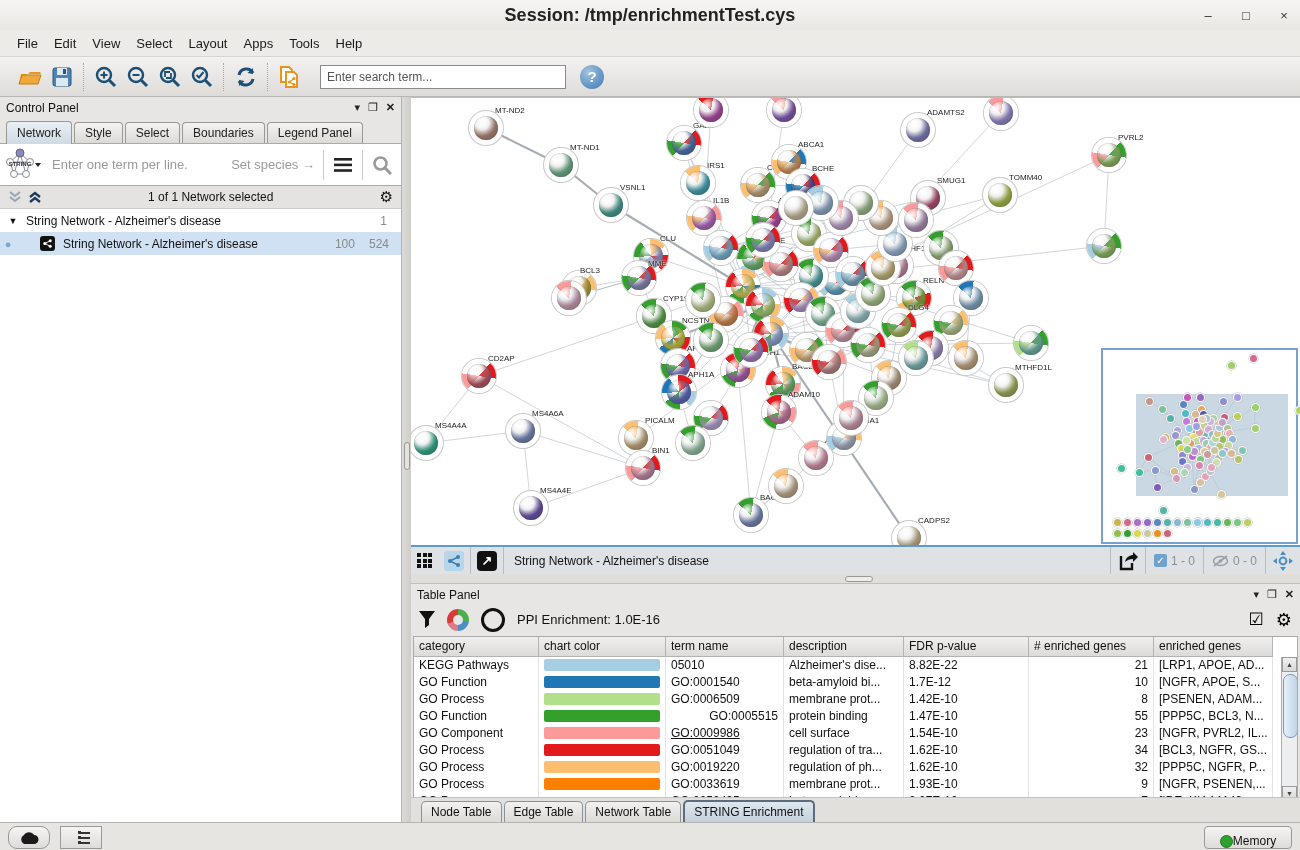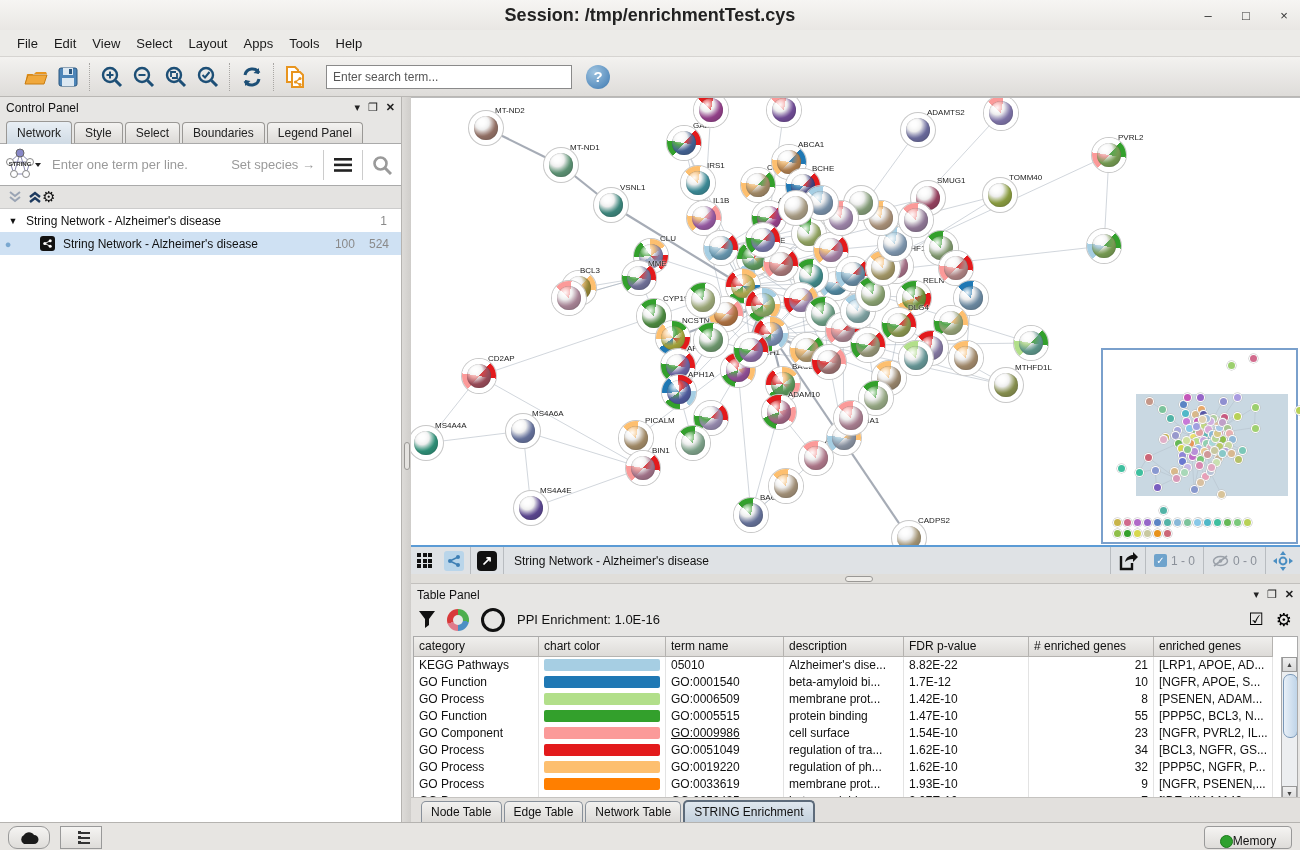--- a/index.html
+++ b/index.html
@@ -13,21 +13,21 @@
   #title{width:100%;text-align:center;line-height:30px;font-size:18px;font-weight:bold;color:#222;}
   .winbtns{right:8px;top:0;height:30px;display:flex;align-items:center;gap:22px;color:#333;font-size:13px;}
   .winbtn{width:16px;text-align:center;cursor:default;}
   
   #menubar{left:0;top:30px;width:1300px;height:27px;background:#ecebe8;
     border-bottom:1px solid #d6d4d1;display:flex;align-items:center;padding-left:10px;box-sizing:border-box;gap:2px;}
   .menu-item{font-size:13px;color:#1a1a1a;padding:3px 7px;border-radius:2px;}
   
   #toolbar{left:0;top:57px;width:1300px;height:40px;
     background:linear-gradient(#f3f2f0,#dedcd9);border-bottom:1px solid #b9b7b4;
-    display:flex;align-items:center;padding-left:20px;box-sizing:border-box;}
+    display:flex;align-items:center;padding-left:14px;box-sizing:border-box;}
   .tb-btn{width:32px;height:32px;display:flex;align-items:center;justify-content:center;border-radius:3px;}
   .tb-sep{width:1px;height:28px;margin:0 5px;border-left:1px dotted #a8a6a3;}
   #search-box{width:232px;height:22px;border:1px solid #8a8a8a;background:#fff;font-size:12px;
     padding:0 6px;color:#333;margin-left:14px;font-family:"Liberation Sans",sans-serif;}
   #search-box::placeholder{color:#555;}
   #help-btn{width:24px;height:24px;border-radius:50%;margin-left:14px;
     background:radial-gradient(circle at 35% 30%,#9fc4e0,#5a8fbf 70%,#41729f);
     color:#fff;font-weight:bold;font-size:15px;display:flex;align-items:center;justify-content:center;}
   
   #control-panel{left:0;top:97px;width:402px;height:725px;background:#e7e6e4;
@@ -272,20 +272,21 @@
   </div>
   <div id="net-sel-bar">
     <svg width="14" height="12" viewBox="0 0 14 12">
       <path d="M2 1 L7 5 L12 1" fill="none" stroke="#9aa4b4" stroke-width="2"></path>
       <path d="M2 6 L7 10 L12 6" fill="none" stroke="#9aa4b4" stroke-width="2"></path>
       </svg>
     <svg width="14" height="12" viewBox="0 0 14 12" style="margin-left:6px">
       <path d="M2 11 L7 7 L12 11" fill="none" stroke="#1d3a5f" stroke-width="2.4"></path>
       <path d="M2 6 L7 2 L12 6" fill="none" stroke="#1d3a5f" stroke-width="2.4"></path>
       </svg>
+    <span id="net-sel-label">1 of 1 Network selected</span>
     <span style="font-size:15px">⚙</span>
   </div>
   <div id="net-tree">
     <div class="tree-row">
       <span style="width:26px;text-align:center;font-size:9px">▼</span>
       <span>String Network - Alzheimer's disease</span>
       <span class="tree-count" style="margin-left:auto;margin-right:14px">1</span>
     </div>
     <div class="tree-row selected">
       <span style="width:16px;text-align:center;color:#7aa8d0;font-size:11px">●</span>
@@ -1229,21 +1230,21 @@
           <div class="td" style="width: 120px;">membrane prot...</div>
           <div class="td" style="width: 125px;">1.42E-10</div>
           <div class="td num" style="width: 125px;">8</div>
           <div class="td" style="width: 119px;">[PSENEN, ADAM...</div>
         </div>
         <div class="tr">
           <div class="td" style="width: 125px;">GO Function</div>
           <div class="td" style="width: 127px;">
             <div class="swatch" style="background: rgb(51, 160, 44);"></div>
           </div>
-          <div class="td" style="width: 118px;">GO:0005515</div>
+          <div class="td" style="width: 118px; text-align: right;">GO:0005515</div>
           <div class="td" style="width: 120px;">protein binding</div>
           <div class="td" style="width: 125px;">1.47E-10</div>
           <div class="td num" style="width: 125px;">55</div>
           <div class="td" style="width: 119px;">[PPP5C, BCL3, N...</div>
         </div>
         <div class="tr">
           <div class="td" style="width: 125px;">GO Component</div>
           <div class="td" style="width: 127px;">
             <div class="swatch" style="background: rgb(251, 154, 153);"></div>
           </div>

